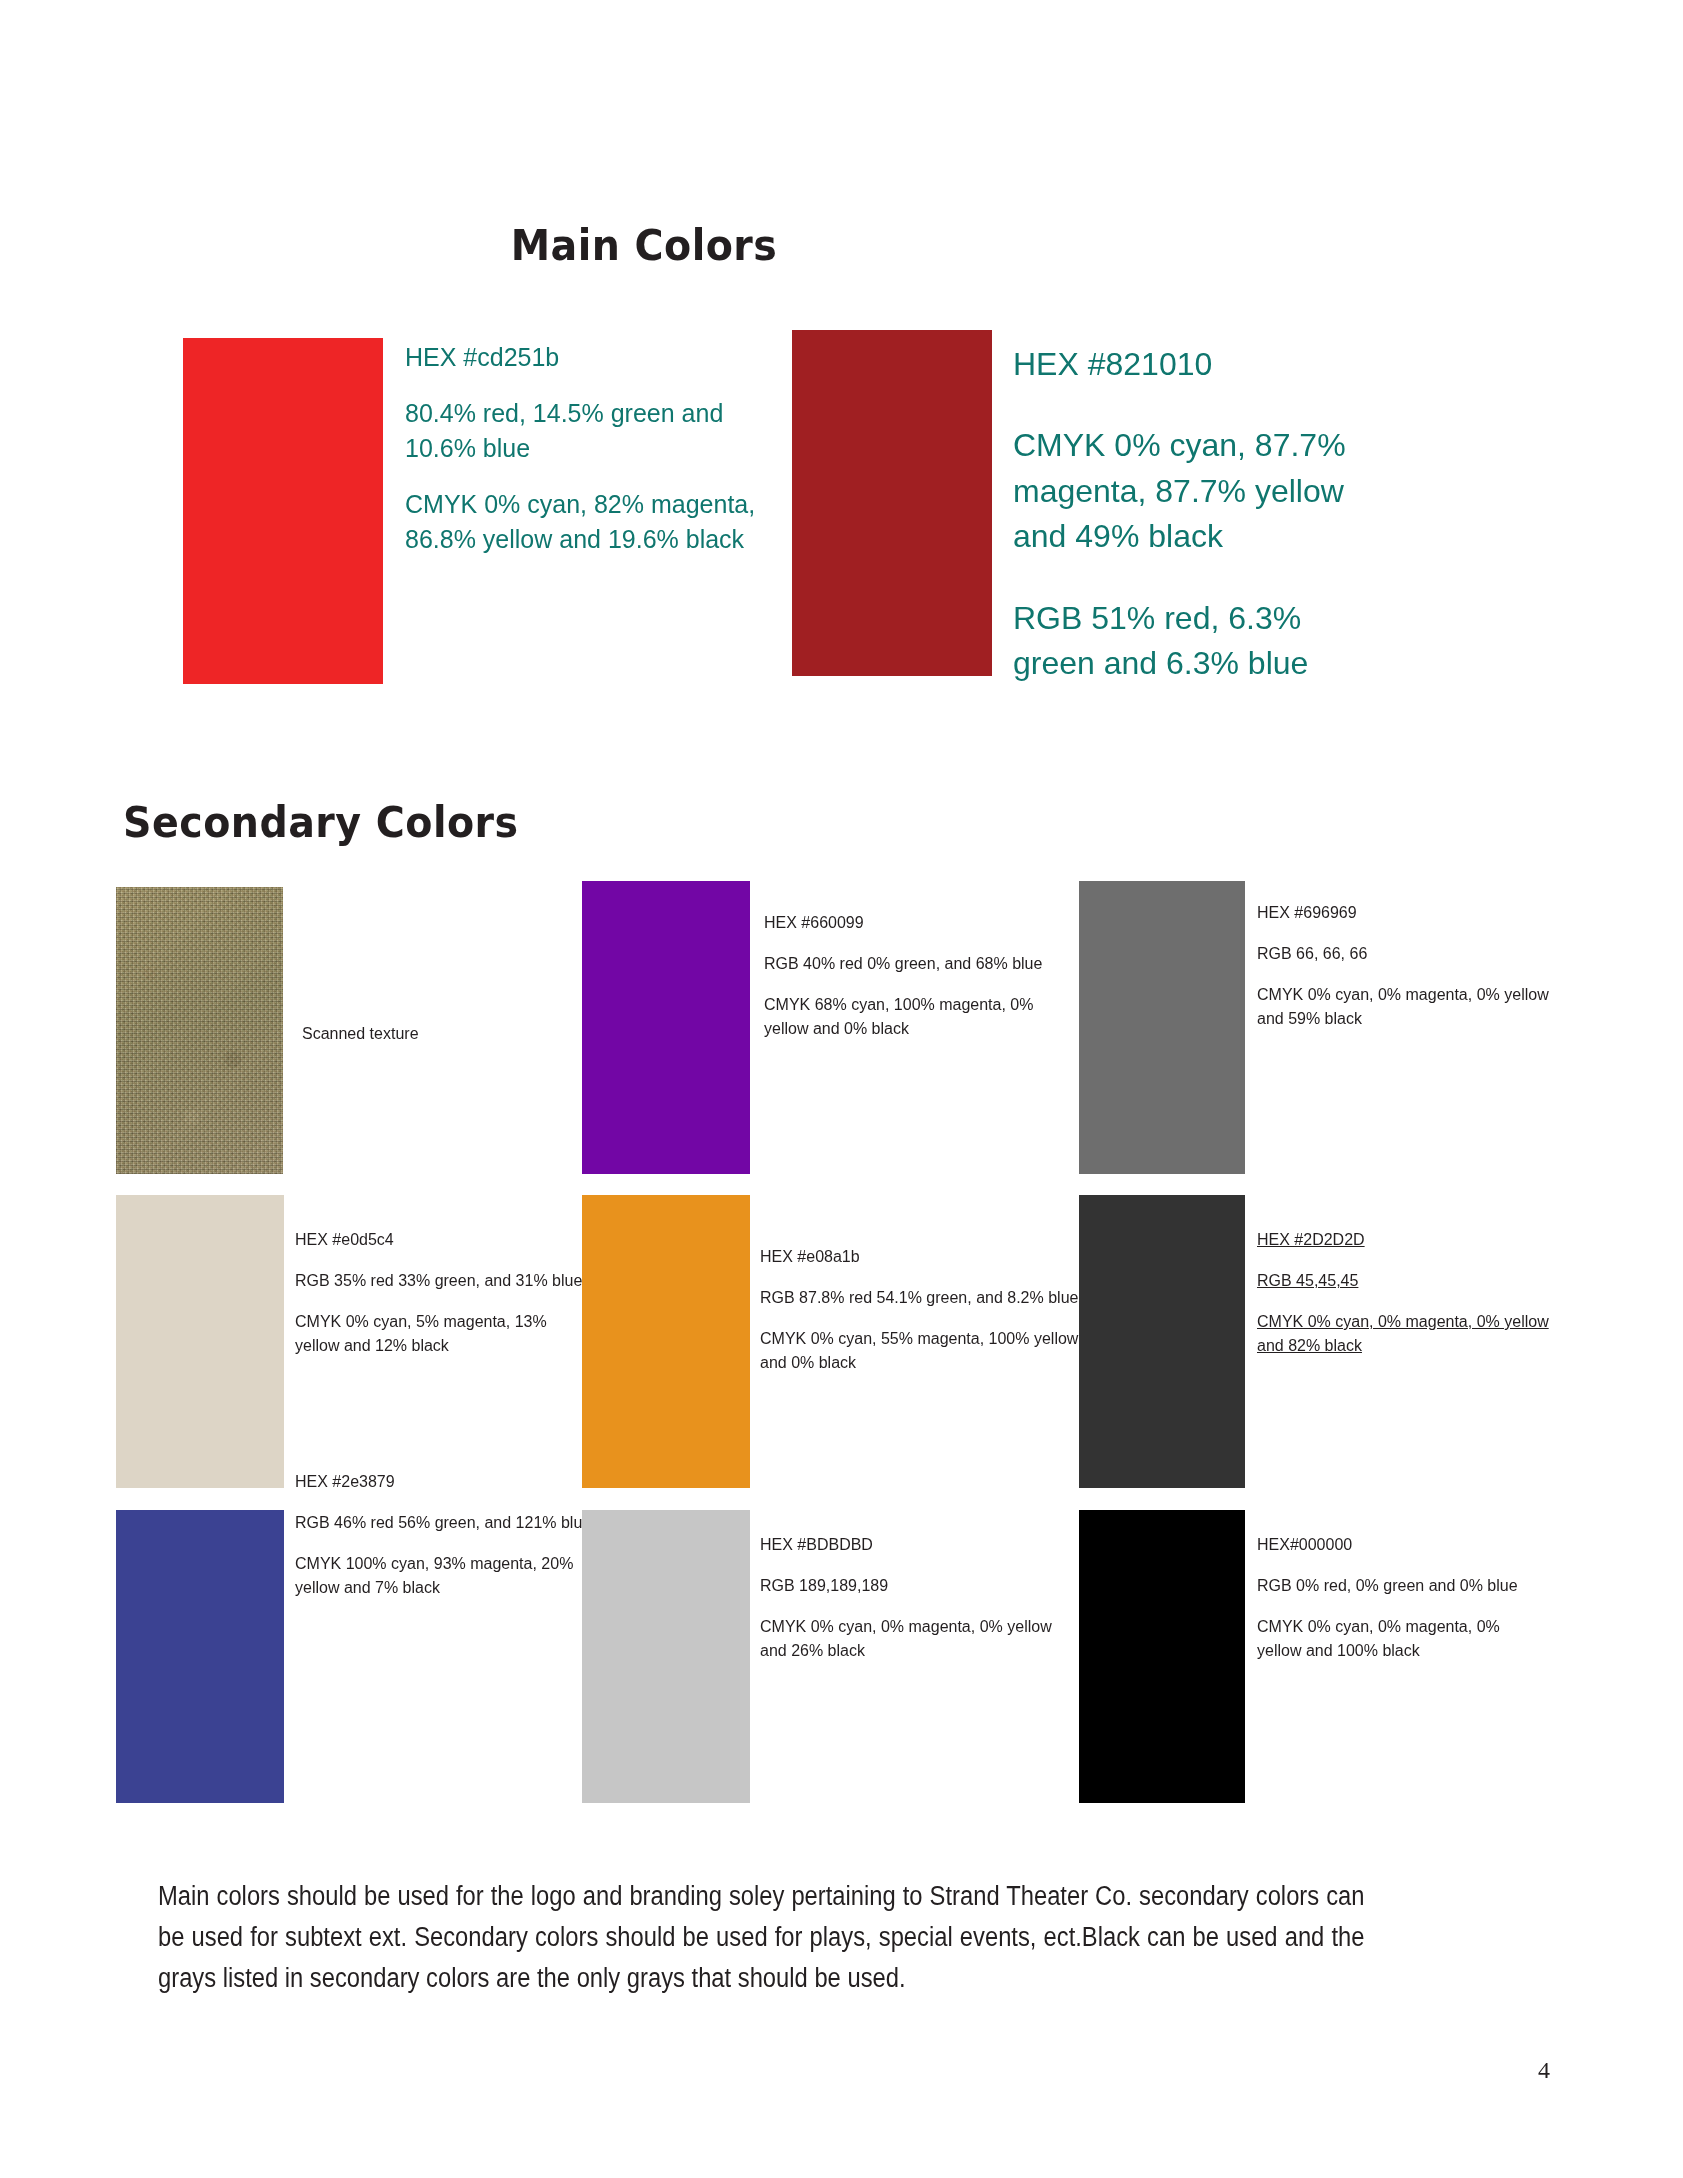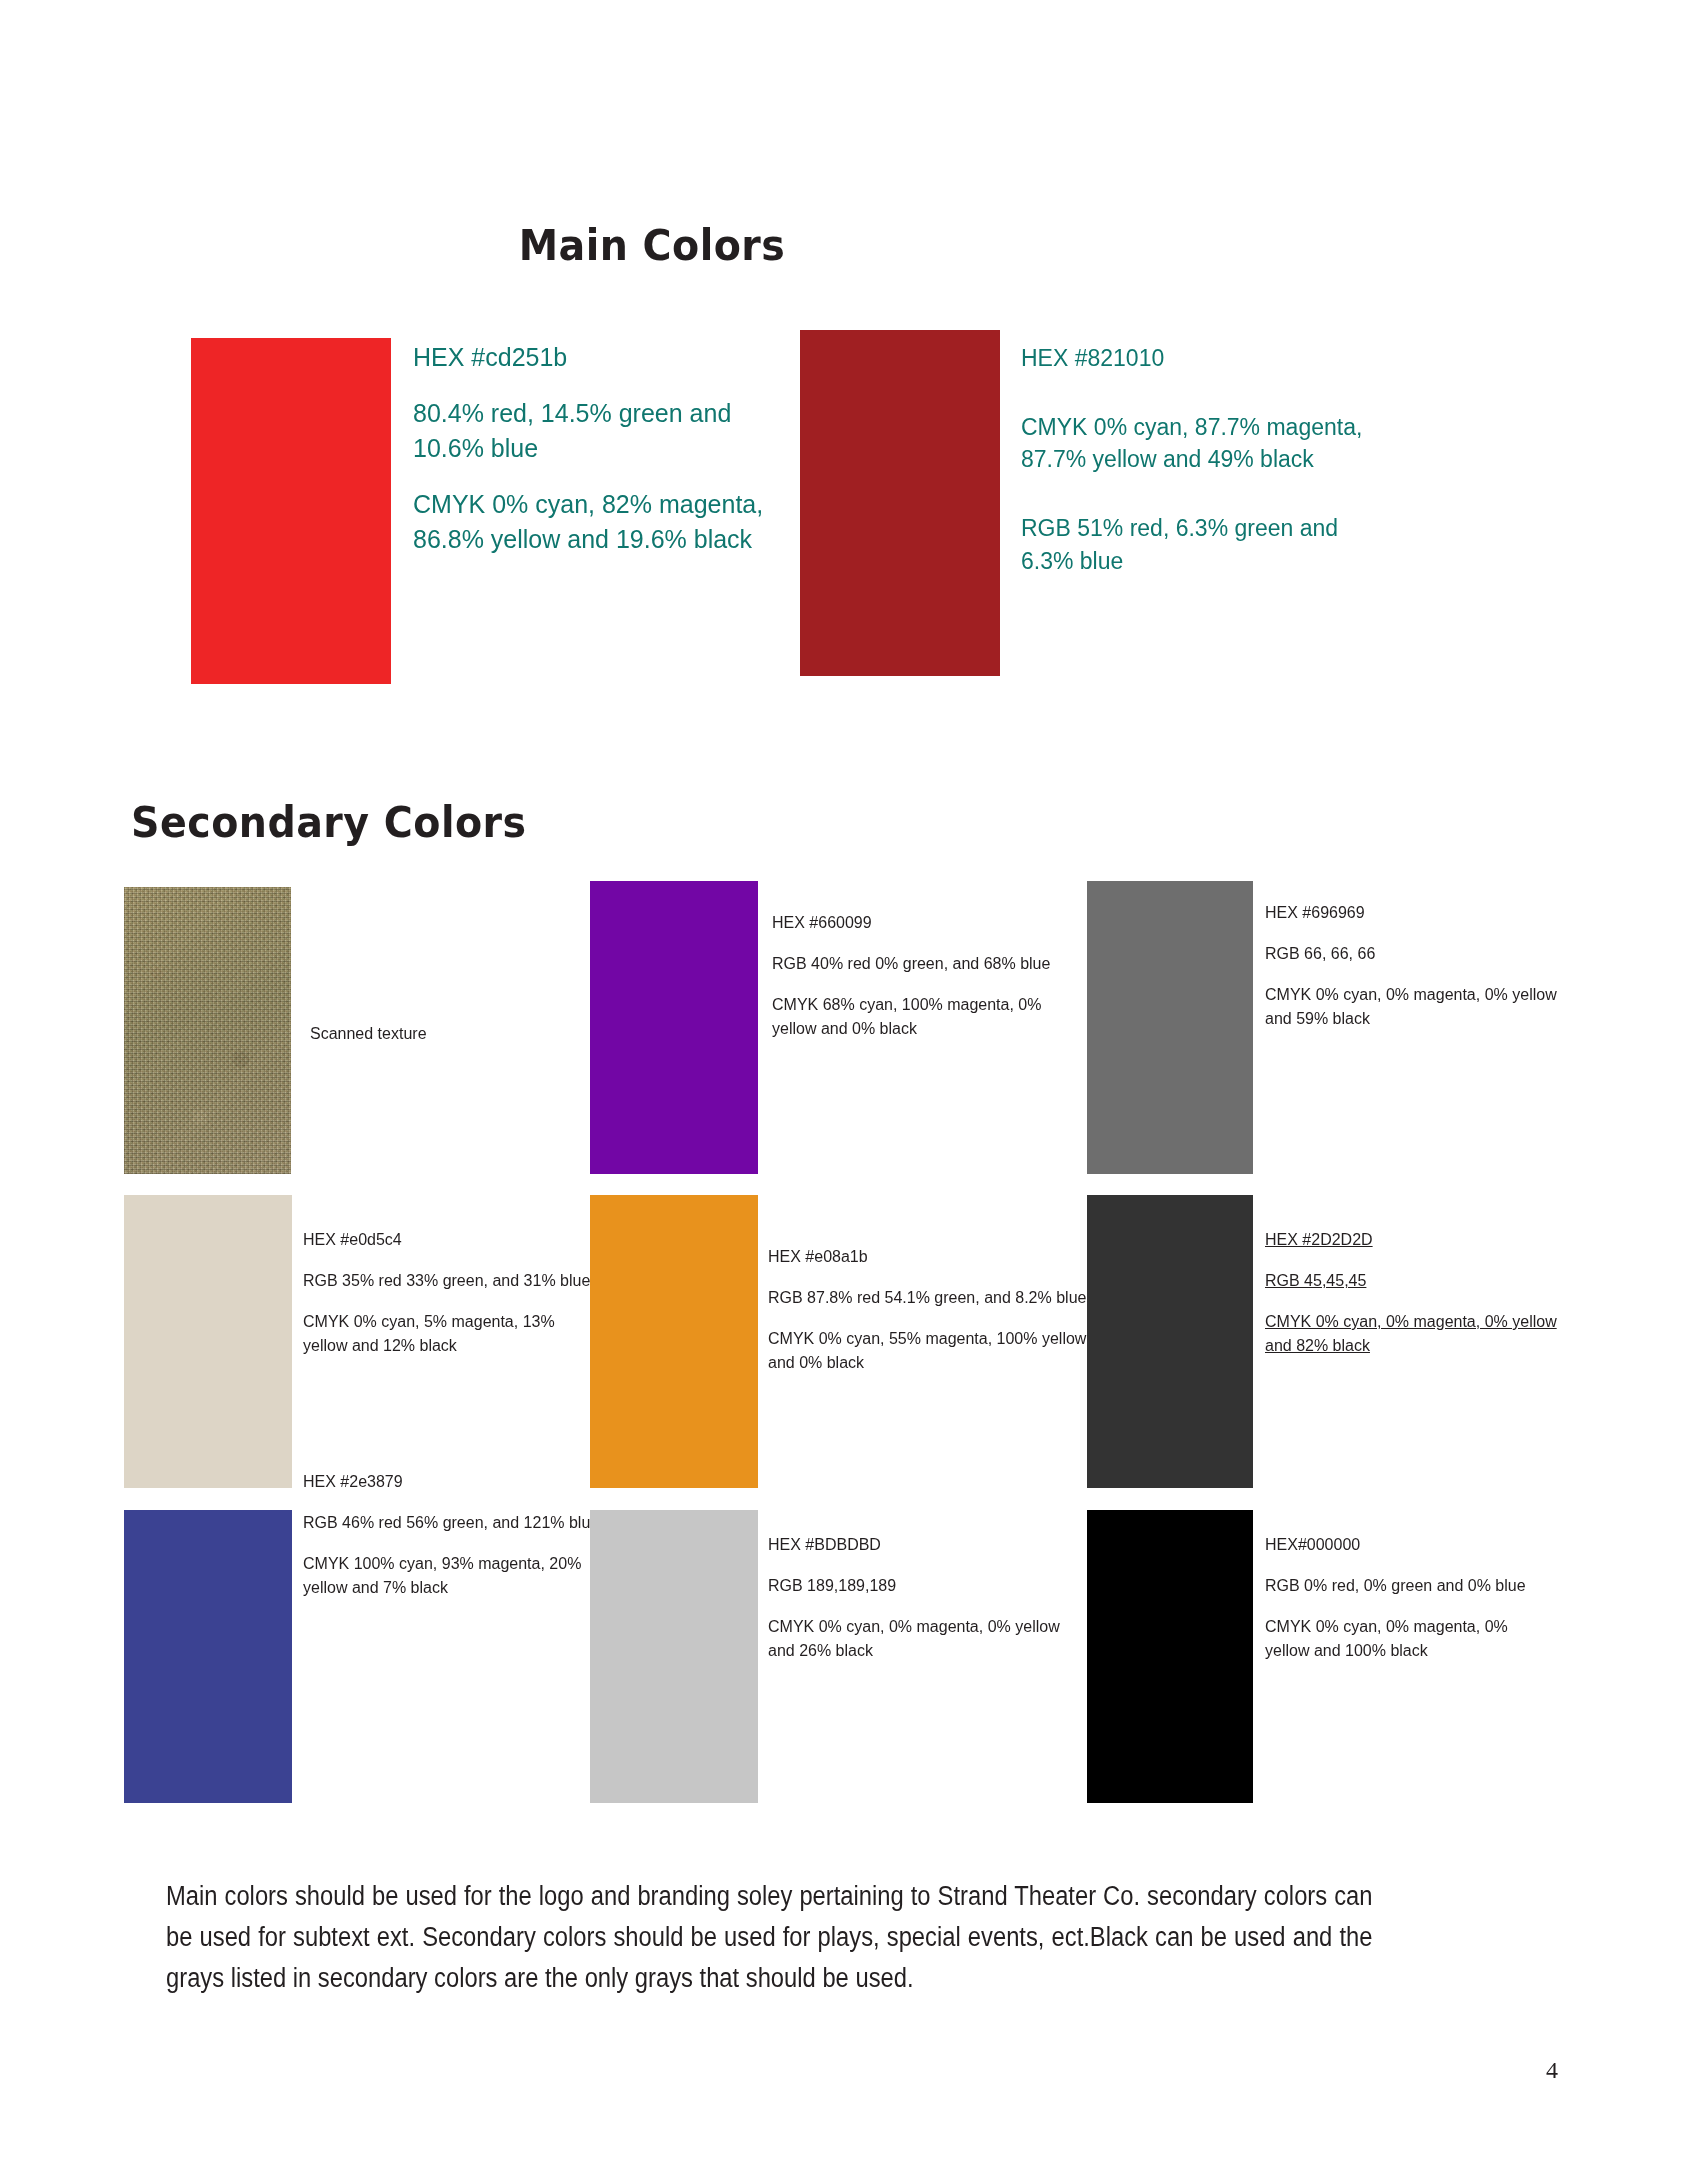--- a/index.html
+++ b/index.html
@@ -13,21 +13,20 @@
     position: relative;
     font-family: "Liberation Sans", sans-serif;
     color: #231f20;
     overflow: hidden;
   }
 
   .page {
     position: absolute;
     inset: 0;
     background: #ffffff;
-    margin-left: 8px;
   }
 
   
   .display-heading {
     position: absolute;
     font-family: "DejaVu Sans", sans-serif;
     font-weight: bold;
     color: #231f20;
     letter-spacing: 0.5px;
     white-space: nowrap;
@@ -80,21 +79,21 @@
   #main-text-1 {
     left: 405px;
     top: 340px;
     width: 356px;
     font-size: 25px;
   }
   #main-text-2 {
     left: 1013px;
     top: 342px;
     width: 342px;
-    font-size: 23px;
+    font-size: 32px;
   }
   #main-text-2 p { margin-bottom: 36px; }
   .sec-swatch { position: absolute; }
   .sec-text {
     position: absolute;
     font-size: 16px;
     line-height: 1.5;
     font-family: "Liberation Sans", sans-serif;
     color: #231f20;
   }

